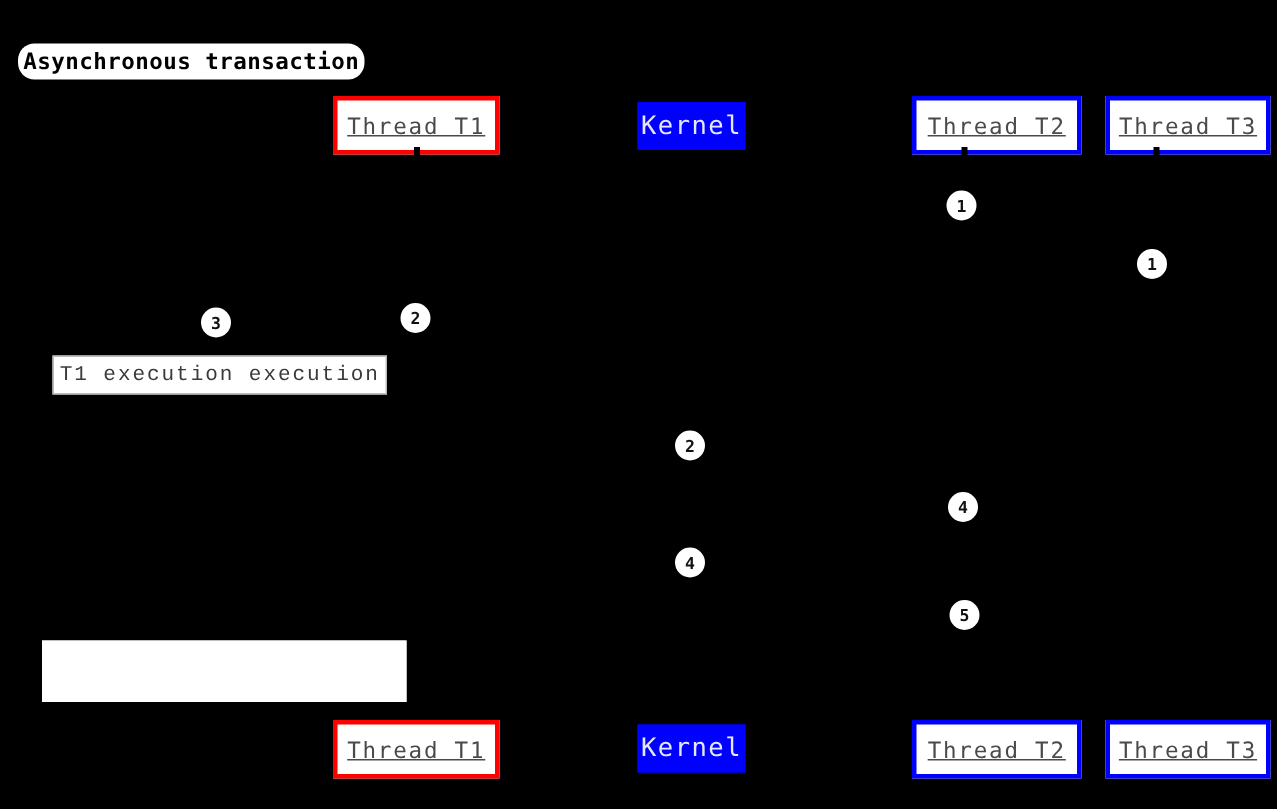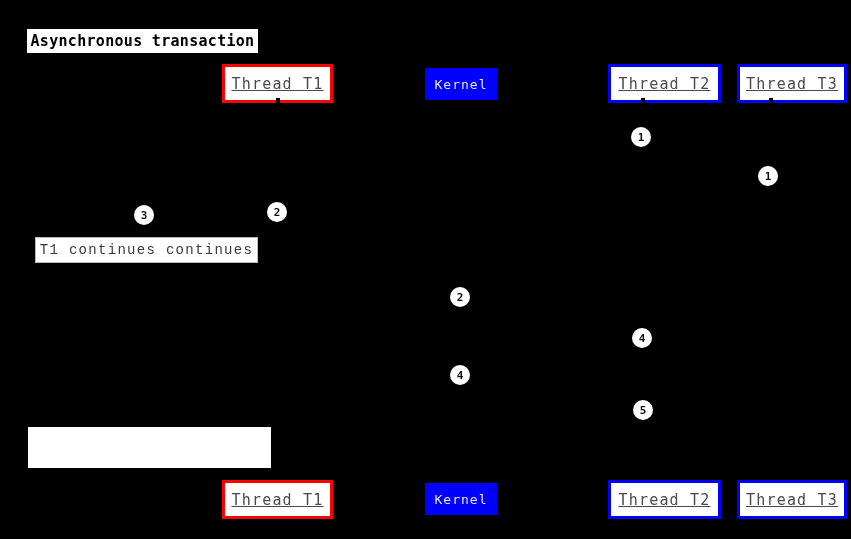--- a/index.html
+++ b/index.html
@@ -6,44 +6,44 @@
   .stage {
     position: relative;
     width: 851px;
     height: 539px;
     background: #000000;
     font-family: "DejaVu Sans Mono", monospace;
     overflow: hidden;
   }
   .abs { position: absolute; box-sizing: border-box; }
   .title-box {
-    left: 27px; top: 29px; width: 231px; height: 24px;
+    left: 12px; top: 29px; width: 231px; height: 24px;
     background: #ffffff;
     color: #000000;
     font-weight: bold;
     font-size: 15px;
     letter-spacing: 0.3px;
-    display: flex; align-items: center; justify-content: center;
+    display: flex; align-items: center; justify-content: center; border-radius: 11px;
   }
   .participant {
     background: #ffffff;
     color: #4a4a4a;
     font-size: 15px;
     letter-spacing: 1.2px;
     display: flex; align-items: center; justify-content: center;
     border: 3px solid #000;
     text-decoration: underline;
   }
   .participant.red  { border-color: #ff0000; }
   .participant.blue { border-color: #0000ff; margin-left: 21px; }
   .kernel {
     background: #0000ff;
     border: 2px solid #0000ff;
     color: #e6e6ff;
-    font-size: 13px;
+    font-size: 17px;
     letter-spacing: 1px;
     display: flex; align-items: center; justify-content: center;
   }
   .marker {
     width: 20px; height: 20px;
     background: #ffffff;
     border-radius: 50%;
     color: #111111;
     font-size: 11px;
     font-weight: bold;
@@ -111,21 +111,21 @@
   <div class="abs marker" style="left:632px; top:328px;">
     <span>4</span>
   </div>
   <div class="abs marker" style="left:450px; top:365px;">
     <span>4</span>
   </div>
   <div class="abs marker" style="left:633px; top:400px;">
     <span>5</span>
   </div>
 
-  <div class="abs note" style="left:35px; top:237px; width:223px; height:26px;">T1 continues continues</div>
+  <div class="abs note" style="left:35px; top:237px; width:223px; height:26px;">T1 execution execution</div>
 
   <div class="abs note" style="left:28px; top:427px; width:243px; height:41px; border-color:#ffffff;"></div>
 
   <div class="abs arrowhead-down" style="left:273px; top:477px;"></div>
   <div class="abs arrowhead-down" style="left:638px; top:477px;"></div>
   <div class="abs arrowhead-down" style="left:765px; top:477px;"></div>
 
   <div class="abs participant red" style="left:222px; top:480px; width:111px; height:39px;">
     <span>Thread T1</span>
   </div>

